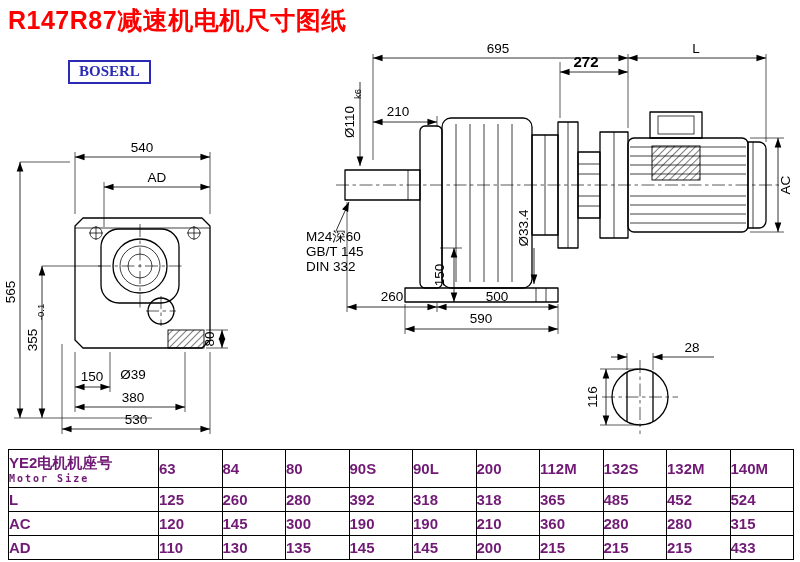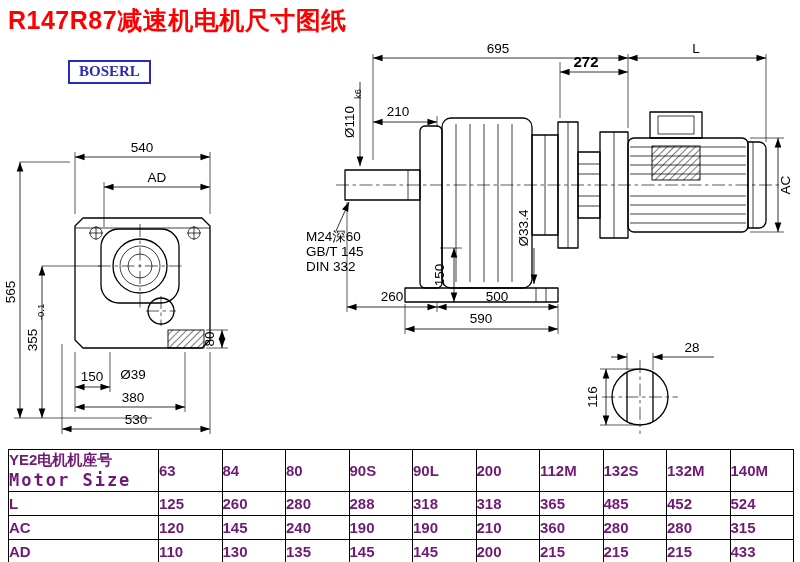--- a/index.html
+++ b/index.html
@@ -12,21 +12,21 @@
   svg .t { stroke:#000; stroke-width:0.75; fill:none; }
   svg .e { stroke:#000; stroke-width:0.65; fill:none; }
   svg .d { stroke:#000; stroke-width:0.8; fill:none; }
   svg .c { stroke:#000; stroke-width:0.65; fill:none; stroke-dasharray:13 3.5 3.5 3.5; }
   svg text { font-family:"Liberation Sans", sans-serif; font-size:13.5px; fill:#000; }
   svg text.sm { font-size:9.5px; }
   svg text.bold { font-weight:bold; font-size:15px; }
   .size-table { position:absolute; left:8px; top:449px; width:786px; border-collapse:collapse; table-layout:fixed; background:#fff; }
   .size-table th, .size-table td { border:1px solid #000; text-align:left; vertical-align:middle; font-weight:bold; font-size:15px; color:#701a75; padding:1px 0; height:24px; }
   .size-table tr.hdr th { height:38px; }
-  .size-table .en { font-family:"DejaVu Sans Mono", monospace; font-size:17px; letter-spacing:2px; }
+  .size-table .en { font-family:"DejaVu Sans Mono", monospace; font-size:10px; letter-spacing:2px; }
 </style>
 </head>
 <body>
 
 <div class="page">
 
   <div class="title">R147R87减速机电机尺寸图纸</div>
   <div class="logo">BOSERL</div>
 
   <svg class="drawing" width="800" height="450" viewBox="0 0 800 450">
@@ -246,33 +246,33 @@
         <th>112M</th>
         <th>132S</th>
         <th>132M</th>
         <th>140M</th>
       </tr>
       <tr>
         <td>L</td>
         <td>125</td>
         <td>260</td>
         <td>280</td>
-        <td>288</td>
+        <td>392</td>
         <td>318</td>
         <td>318</td>
         <td>365</td>
         <td>485</td>
         <td>452</td>
         <td>524</td>
       </tr>
       <tr>
         <td>AC</td>
         <td>120</td>
         <td>145</td>
-        <td>240</td>
+        <td>300</td>
         <td>190</td>
         <td>190</td>
         <td>210</td>
         <td>360</td>
         <td>280</td>
         <td>280</td>
         <td>315</td>
       </tr>
       <tr>
         <td>AD</td>

